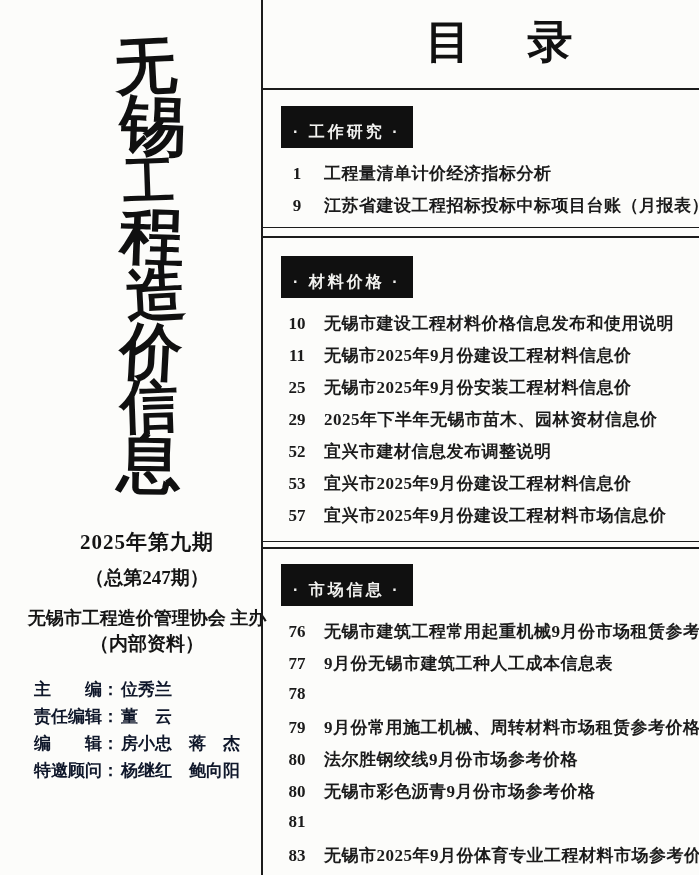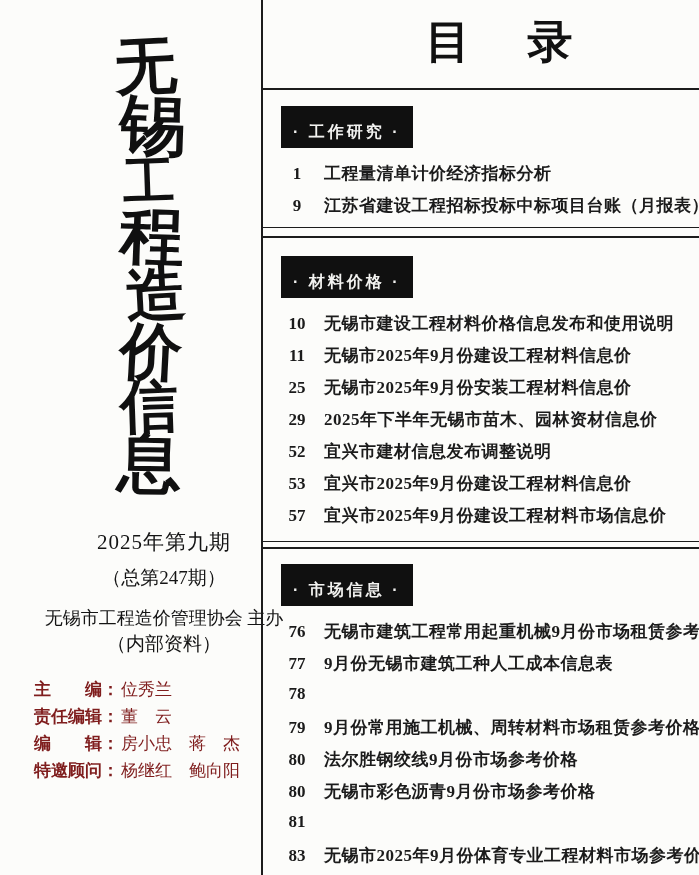--- a/index.html
+++ b/index.html
@@ -31,32 +31,32 @@
   .calligraphy span:nth-child(1){transform:rotate(-3deg) translateX(-3px);font-size:62px;}
   .calligraphy span:nth-child(2){transform:rotate(2deg) translateX(4px);font-size:66px;line-height:62px;}
   .calligraphy span:nth-child(3){transform:rotate(-2deg);font-size:52px;line-height:50px;}
   .calligraphy span:nth-child(4){transform:rotate(2deg) translateX(3px);font-size:64px;line-height:60px;}
   .calligraphy span:nth-child(5){transform:rotate(-3deg) translateX(7px);font-size:60px;}
   .calligraphy span:nth-child(6){transform:rotate(3deg) translateX(2px);font-size:62px;line-height:56px;}
   .calligraphy span:nth-child(7){transform:rotate(-2deg);font-size:58px;line-height:54px;}
   .calligraphy span:nth-child(8){transform:rotate(1deg);font-size:64px;line-height:60px;}
 
   .pub-info{
-    position:absolute;left:17px;top:528px;width:294px;text-align:center;
-    font-weight:400;color:#141414;
+    position:absolute;left:0;top:528px;width:294px;text-align:center;
+    font-weight:700;color:#141414;
   }
   .pub-line1{font-size:21px;margin-bottom:9px;letter-spacing:1px;}
   .pub-line2{font-size:19px;margin-bottom:15px;}
   .pub-publisher{font-size:18px;margin-bottom:1px;}
   .pub-internal{font-size:19px;}
 
-  .staff{position:absolute;left:34px;top:676px;font-size:17px;color:#7f1d1d;}
+  .staff{position:absolute;left:34px;top:676px;font-size:17px;color:#0f172a;}
   .staff-row{display:flex;height:27px;align-items:center;}
   .staff-label{font-weight:700;flex:none;}
-  .staff-value{font-weight:400;margin-left:2px;}
+  .staff-value{font-weight:700;margin-left:2px;}
 
   
   .toc-title{
     position:absolute;left:261px;top:12px;width:438px;box-sizing:border-box;
     padding-left:44px;margin:0;text-align:center;
     font-size:45px;font-weight:700;letter-spacing:6px;color:#111;
   }
   .toc-section{position:absolute;left:261px;width:438px;}
   #sec-0{top:106px;}
   #sec-1{top:256px;}

